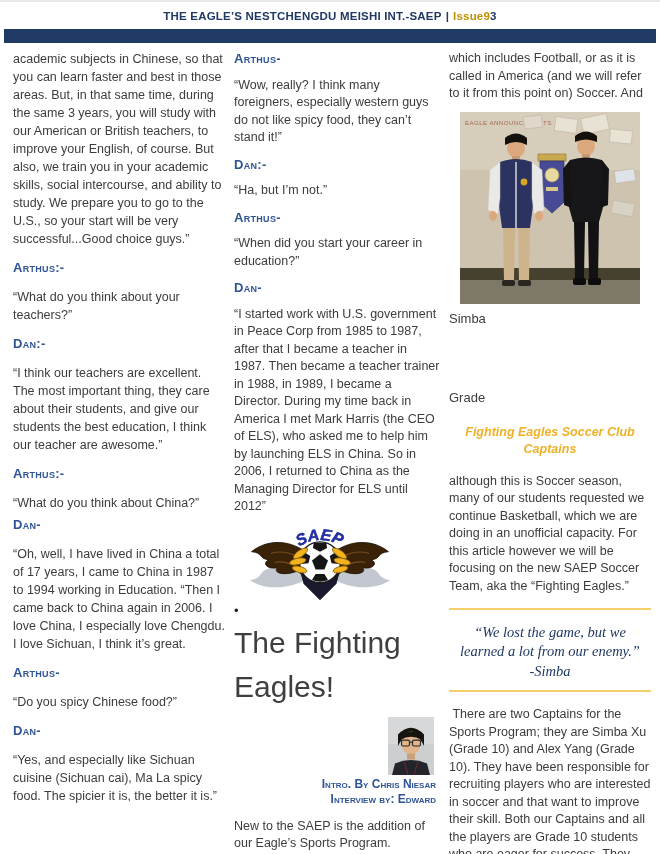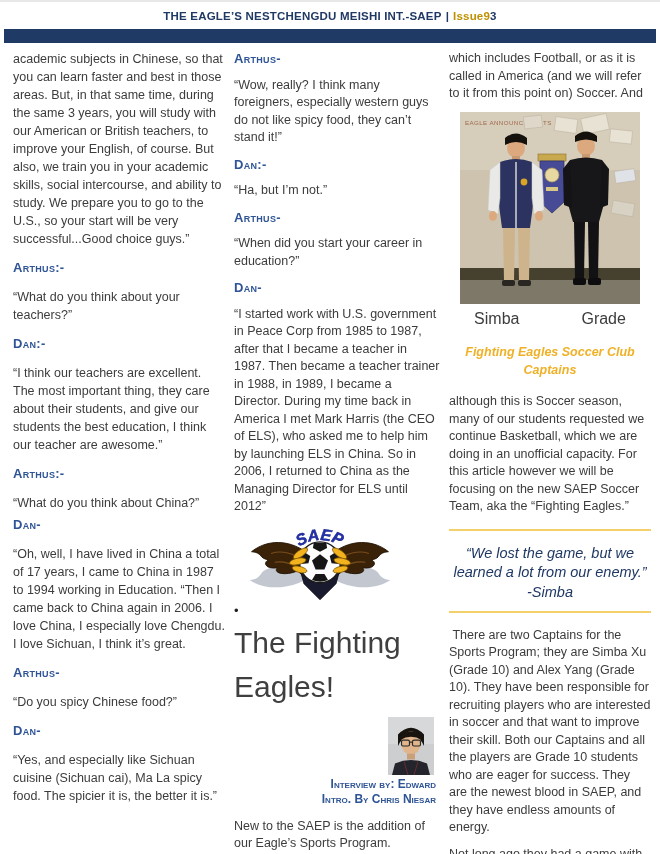--- a/index.html
+++ b/index.html
@@ -28,24 +28,24 @@
   .logo-wrap{width:172px;height:80px;margin:2px 0 0 0;}
   .logo-wrap svg{width:100%;height:100%;}
   .bullet{font-size:13px;line-height:12px;margin:0 0 4px;color:#222;}
   h1.title{font-size:30px;line-height:44px;font-weight:normal;color:#3f3f3f;margin:2px 0 8px;font-family:"Liberation Sans",sans-serif;}
   .portrait-wrap{display:block;margin:0 6px 2px auto;width:46px;height:58px;}
   .portrait-wrap svg{width:100%;height:100%;}
   .bylines{text-align:right;color:#2E5496;font-weight:bold;font-variant:small-caps;font-size:12px;line-height:15px;margin:2px 4px 11px 0;}
   
   .captains-wrap{display:block;width:180px;height:192px;margin:2px auto 6px;}
   .captains-wrap svg{width:100%;height:100%;}
-  .photo-names{display:flex;justify-content:center;gap:62px;font-size:16px;color:#3c3c3c;margin:0 0 6px;}
+  .photo-names{display:flex;justify-content:center;gap:62px;font-size:13px;color:#3c3c3c;margin:0 0 6px;flex-direction:column;}
   .caption{text-align:center;color:#EFB127;font-weight:bold;font-style:italic;font-size:12.5px;margin:17px 0 14px;}
   .quote{border-top:2px solid #F4D06A;border-bottom:2px solid #F4D06A;padding:13px 2px 9px;margin:13px 0 14px;
-         text-align:center;color:#1F3864;font-style:italic;font-weight:500;font-size:14.5px;line-height:19px;}
+         text-align:center;color:#1F3864;font-style:italic;font-weight:500;font-size:14.5px;line-height:19px;font-family:Liberation Serif, serif;}
   .quote .attr{margin-top:1px;}
   .prewrap{white-space:pre-wrap;}
 </style>
 </head>
 <body>
 
 <div class="page">
 
   <div class="header">
     <div>
@@ -132,22 +132,22 @@
           <rect x="24.5" y="24" width="8" height="6" rx="1.5"></rect>
           <line x1="21.5" y1="26" x2="24.5" y2="26"></line>
         </g>
         <rect x="19" y="38" width="8" height="6" fill="#caa07a"></rect>
         <path d="M4,60 L7,48 Q23,41 39,48 L42,60 Z" fill="#23242c"></path>
         <path d="M16,46 L20,60 M26,60 L30,46" stroke="#7e2f2f" stroke-width="1" fill="none" opacity="0.8"></path>
       </svg>
     </div>
 
     <div class="bylines">
+      <div>Intro. By Chris Niesar</div>
       <div>Interview by: Edward</div>
-      <div>Intro. By Chris Niesar</div>
     </div>
 
     <p class="body">New to the SAEP is the addition of our Eagle’s Sports Program. Currently our sports program is running the Spring Sports season</p>
   </section>
 
   <section class="col col-right">
     <p class="body">which includes Football, or as it is called in America (and we will refer to it from this point on) Soccer. And</p>
 
     <figure class="captains-wrap" style="margin:2px auto 6px;">
       <svg viewBox="0 0 180 192" preserveAspectRatio="none">

